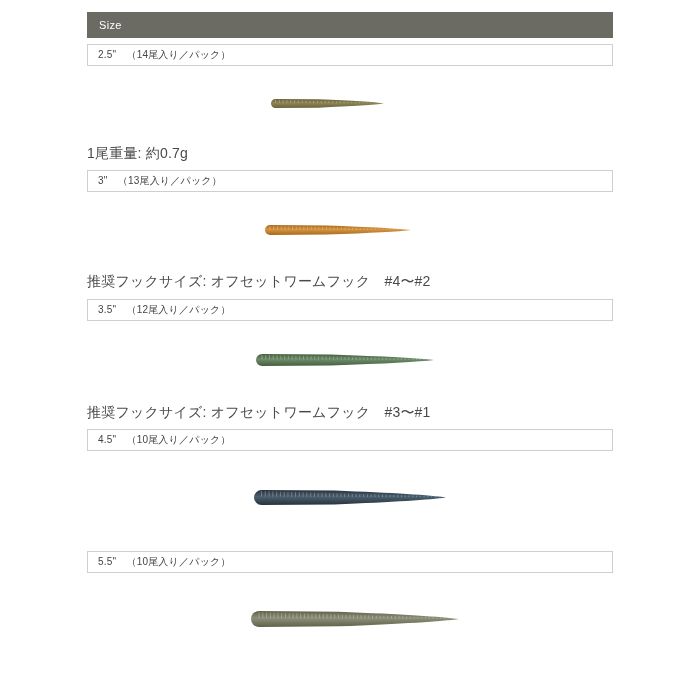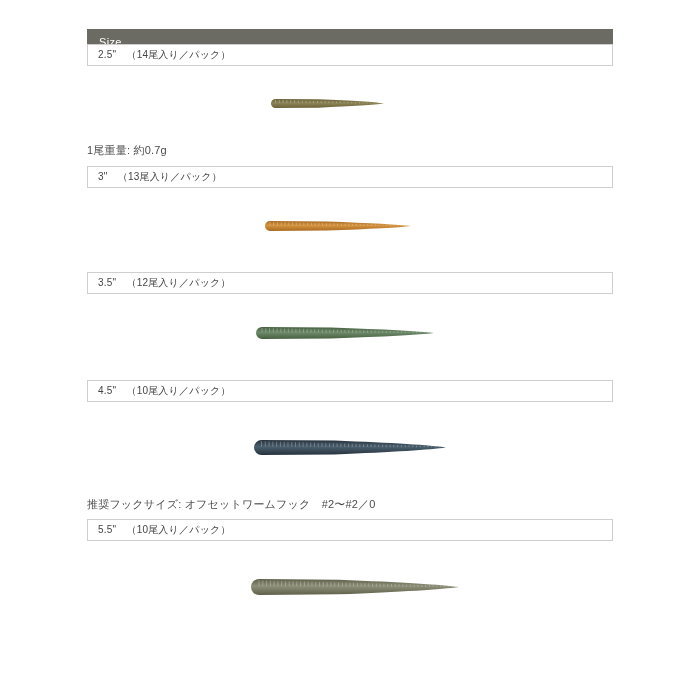--- a/index.html
+++ b/index.html
@@ -26,21 +26,20 @@
     top: 12px;
     width: 526px;
     height: 26px;
     background: #6b6b63;
     color: #ffffff;
     font-size: 11px;
     line-height: 26px;
     padding-left: 12px;
     box-sizing: border-box;
     letter-spacing: 0.3px;
-    margin-top: 17px;
   }
   .size-list {
     position: absolute;
     left: 87px;
     top: 44px;
     width: 526px;
   }
   .size-block {
     position: relative;
     width: 526px;
@@ -64,21 +63,21 @@
     width: 526px;
     display: flex;
     align-items: center;
     justify-content: center;
   }
   .notes {
     padding-left: 0px;
     margin-top: 2px;
   }
   .note {
-    font-size: 11px;
+    font-size: 14px;
     color: #4a4a4a;
     line-height: 1.6;
     letter-spacing: 0.2px;
     white-space: nowrap;
   }
   .spacer-sm { height: 6px; }
 </style>
 </head>
 <body>
 
@@ -181,20 +180,21 @@
             <line x1="127.70270270270271" y1="10.587837837837839" x2="127.70270270270271" y2="11.788175675675676" stroke="rgba(255,255,255,0.35)" stroke-width="0.8"></line>
             <line x1="131.45945945945945" y1="10.682432432432432" x2="131.45945945945945" y2="11.802364864864865" stroke="rgba(255,255,255,0.35)" stroke-width="0.8"></line>
             <line x1="135.21621621621622" y1="10.777027027027028" x2="135.21621621621622" y2="11.816554054054054" stroke="rgba(255,255,255,0.35)" stroke-width="0.8"></line>
             <line x1="138.97297297297297" y1="10.871621621621621" x2="138.97297297297297" y2="11.830743243243242" stroke="rgba(255,255,255,0.35)" stroke-width="0.8"></line>
             <line x1="142.72972972972974" y1="10.966216216216216" x2="142.72972972972974" y2="11.844932432432433" stroke="rgba(255,255,255,0.35)" stroke-width="0.8"></line>
             <line x1="146.48648648648648" y1="11.06081081081081" x2="146.48648648648648" y2="11.859121621621622" stroke="rgba(255,255,255,0.35)" stroke-width="0.8"></line>
             <line x1="150.24324324324326" y1="11.155405405405405" x2="150.24324324324326" y2="11.87331081081081" stroke="rgba(255,255,255,0.35)" stroke-width="0.8"></line>
           </svg>
         </div>
         <div class="notes">
+          <div class="note">推奨フックサイズ: オフセットワームフック　#4〜#2</div>
         </div>
         <div class="spacer-sm"></div>
       </div>
       <div class="size-block">
         <div class="size-bar"><span>3.5"　（12尾入り／パック）</span></div>
         <div class="lure-area" style="height: 78px;">
           <svg width="198" height="26" viewBox="0 0 198 26" style="margin-left: -10px;">
             <defs>
               <linearGradient id="g2" x1="0" y1="0" x2="0" y2="1">
                 <stop offset="0%" stop-color="#46603f"></stop>
@@ -244,20 +244,21 @@
             <line x1="159.21777777777777" y1="11.446666666666665" x2="159.21777777777777" y2="12.767" stroke="rgba(255,255,255,0.35)" stroke-width="0.8"></line>
             <line x1="162.98666666666668" y1="11.540000000000001" x2="162.98666666666668" y2="12.781" stroke="rgba(255,255,255,0.35)" stroke-width="0.8"></line>
             <line x1="166.75555555555553" y1="11.633333333333333" x2="166.75555555555553" y2="12.795" stroke="rgba(255,255,255,0.35)" stroke-width="0.8"></line>
             <line x1="170.52444444444444" y1="11.726666666666667" x2="170.52444444444444" y2="12.809" stroke="rgba(255,255,255,0.35)" stroke-width="0.8"></line>
             <line x1="174.29333333333332" y1="11.82" x2="174.29333333333332" y2="12.823" stroke="rgba(255,255,255,0.35)" stroke-width="0.8"></line>
             <line x1="178.06222222222223" y1="11.913333333333334" x2="178.06222222222223" y2="12.837" stroke="rgba(255,255,255,0.35)" stroke-width="0.8"></line>
             <line x1="181.8311111111111" y1="12.006666666666666" x2="181.8311111111111" y2="12.851" stroke="rgba(255,255,255,0.35)" stroke-width="0.8"></line>
           </svg>
         </div>
         <div class="notes">
+          <div class="note">推奨フックサイズ: オフセットワームフック　#3〜#1</div>
         </div>
         <div class="spacer-sm"></div>
       </div>
       <div class="size-block">
         <div class="size-bar"><span>4.5"　（10尾入り／パック）</span></div>
         <div class="lure-area" style="height: 92px;">
           <svg width="212" height="29" viewBox="0 0 212 29" style="margin-left: 0px;">
             <defs>
               <linearGradient id="g3" x1="0" y1="0" x2="0" y2="1">
                 <stop offset="0%" stop-color="#27323c"></stop>
@@ -310,21 +311,20 @@
             <line x1="172.53125" y1="12.609375" x2="172.53125" y2="14.21640625" stroke="rgba(255,255,255,0.35)" stroke-width="0.8"></line>
             <line x1="176.3125" y1="12.71875" x2="176.3125" y2="14.2328125" stroke="rgba(255,255,255,0.35)" stroke-width="0.8"></line>
             <line x1="180.09375" y1="12.828125" x2="180.09375" y2="14.24921875" stroke="rgba(255,255,255,0.35)" stroke-width="0.8"></line>
             <line x1="183.875" y1="12.9375" x2="183.875" y2="14.265625" stroke="rgba(255,255,255,0.35)" stroke-width="0.8"></line>
             <line x1="187.65625" y1="13.046875" x2="187.65625" y2="14.28203125" stroke="rgba(255,255,255,0.35)" stroke-width="0.8"></line>
             <line x1="191.4375" y1="13.15625" x2="191.4375" y2="14.2984375" stroke="rgba(255,255,255,0.35)" stroke-width="0.8"></line>
             <line x1="195.21875" y1="13.265625" x2="195.21875" y2="14.31484375" stroke="rgba(255,255,255,0.35)" stroke-width="0.8"></line>
           </svg>
         </div>
         <div class="notes">
-          <div class="note">推奨フックサイズ: オフセットワームフック　#2〜#2／0</div>
         </div>
         <div class="spacer-sm"></div>
       </div>
       <div class="size-block">
         <div class="size-bar"><span>5.5"　（10尾入り／パック）</span></div>
         <div class="lure-area" style="height: 92px;">
           <svg width="228" height="30" viewBox="0 0 228 30" style="margin-left: 10px;">
             <defs>
               <linearGradient id="g4" x1="0" y1="0" x2="0" y2="1">
                 <stop offset="0%" stop-color="#5e6049"></stop>

